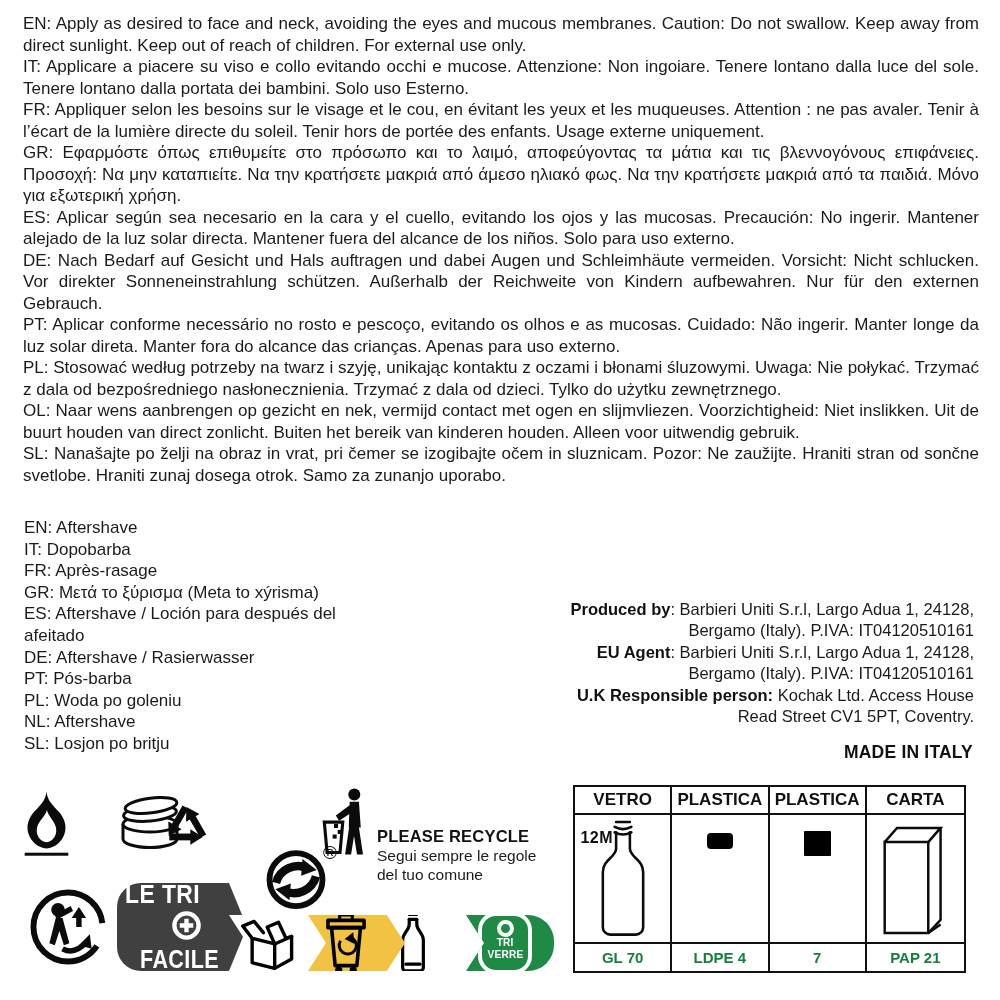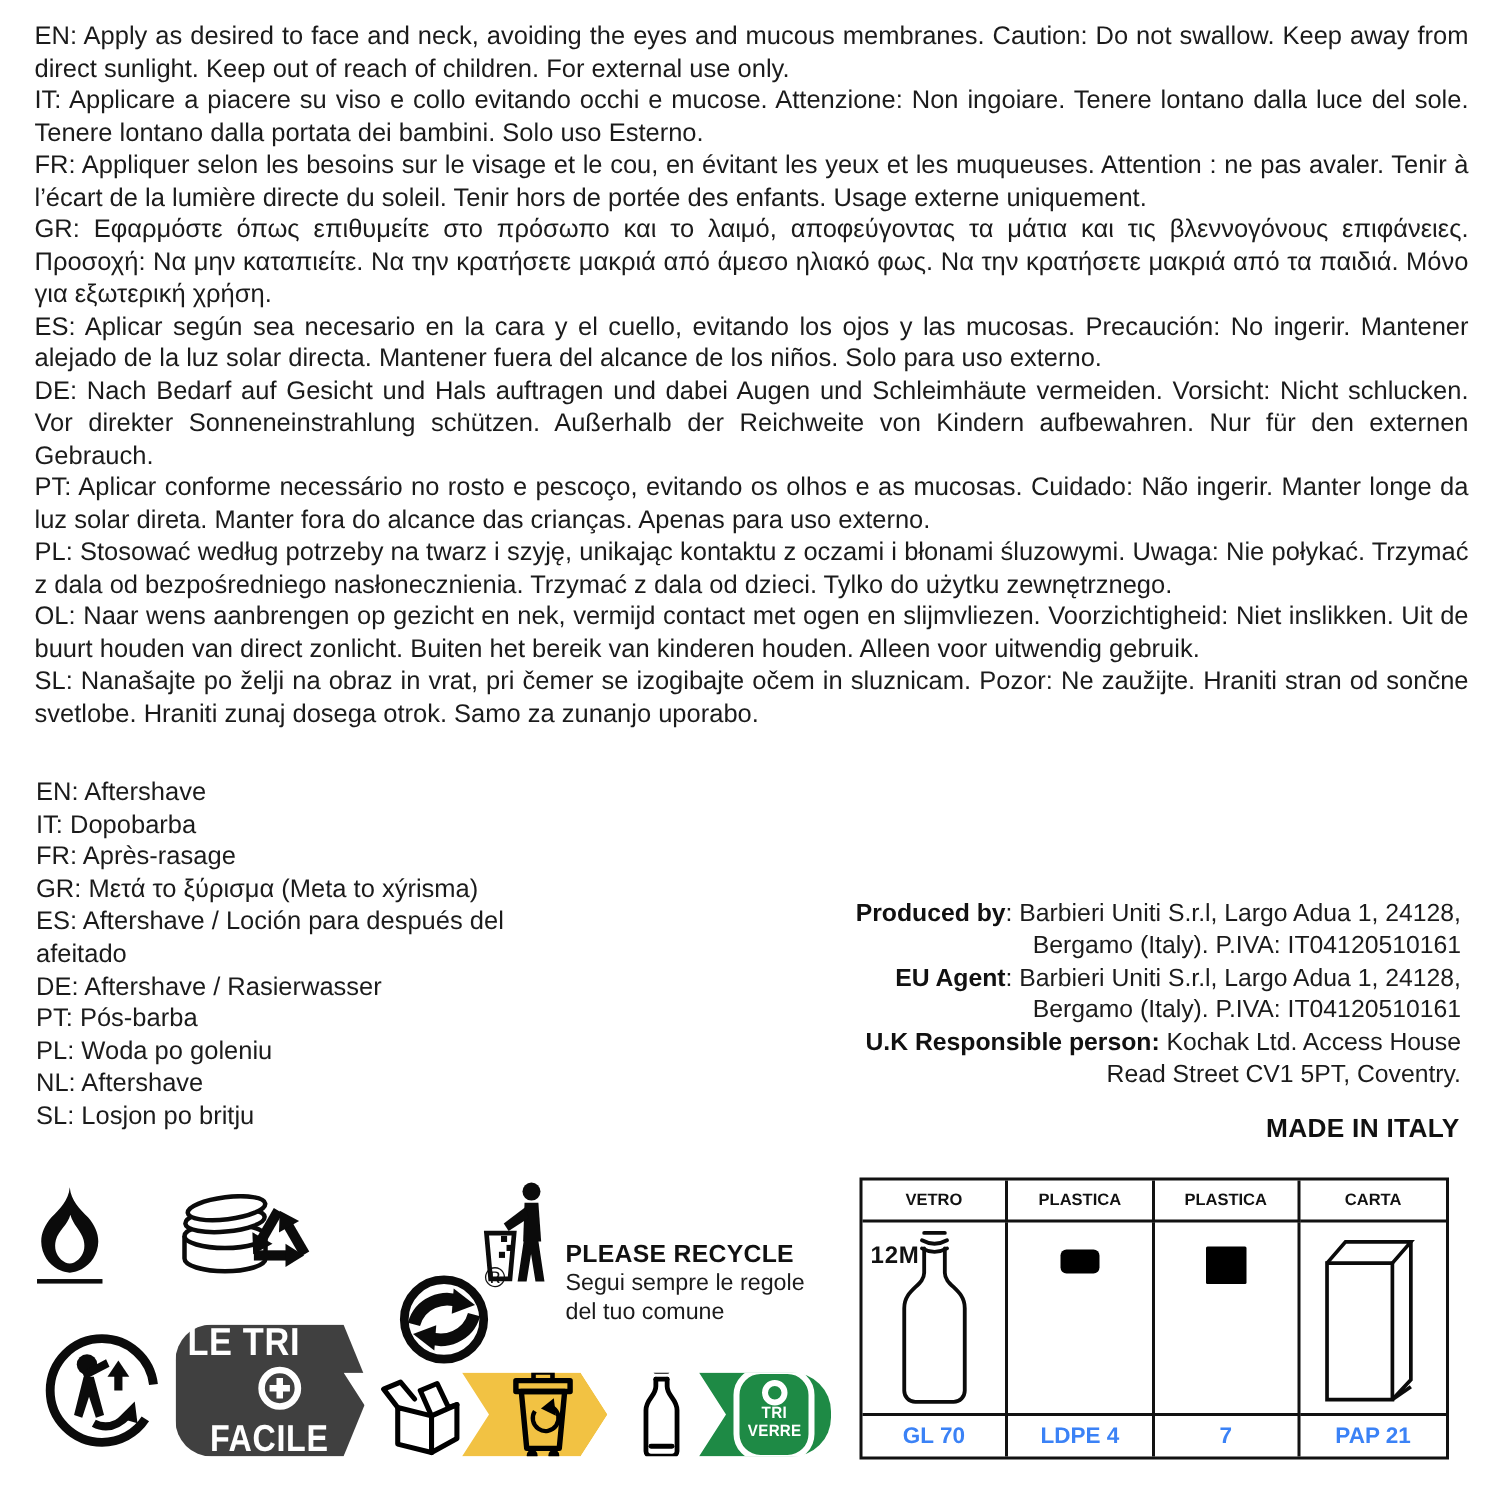--- a/index.html
+++ b/index.html
@@ -37,40 +37,40 @@
   .recycle-note .rl{font-size:15.5px;}
 
   
   .materials-table{position:absolute;left:573px;top:785px;width:393px;height:188px;
                    border:2.4px solid #111;display:grid;
                    grid-template-columns:repeat(4,1fr);
                    grid-template-rows:28px 1fr 29px;box-sizing:border-box;}
   .mt-cell{border-right:2px solid #111;display:flex;align-items:center;
            justify-content:center;box-sizing:border-box;}
   .mt-cell.last{border-right:none;}
-  .mt-head{border-bottom:2px solid #111;font-weight:700;font-size:11px;color:#111;}
-  .mt-code{border-top:2px solid #111;font-weight:700;font-size:15px;color:#3b82f6;}
+  .mt-head{border-bottom:2px solid #111;font-weight:700;font-size:17px;color:#111;}
+  .mt-code{border-top:2px solid #111;font-weight:700;font-size:15px;color:#15803d;}
   .mt-icon{align-items:flex-start;padding-top:4px;}
   .cap-shape{width:26px;height:16px;background:#000;border-radius:4px;margin-top:14px;}
   .square-shape{width:27px;height:25px;background:#000;border-radius:1px;margin-top:12px;}
 
   
   .sorting-strip{position:absolute;left:28px;top:883px;height:88px;display:flex;align-items:stretch;}
   .triman{align-self:center;margin-right:9px;}
   .letri{width:130px;background:#404040;color:#fff;border-radius:24px 0 0 24px;
          clip-path:polygon(0 0,calc(100% - 18px) 0,100% 50%,calc(100% - 18px) 100%,0 100%);
          display:flex;flex-direction:column;justify-content:center;
          padding-left:8px;box-sizing:border-box;}
   .letri .lt1{font-size:26px;font-weight:700;transform:scaleX(.88);
               transform-origin:left center;line-height:28px;letter-spacing:.5px;}
   .letri .lt2{display:flex;align-items:center;gap:4px;margin-top:2px;flex-direction:column;}
   .letri .lt2 .word{font-size:25px;font-weight:700;transform:scaleX(.86);
                     transform-origin:left center;display:inline-block;letter-spacing:.5px;}
   .seg{clip-path:polygon(0 0,calc(100% - 18px) 0,100% 50%,calc(100% - 18px) 100%,0 100%,18px 50%);
-       margin-left:-18px;display:flex;align-items:center;justify-content:center;
+       margin-left:-18px;display:flex;align-items:center;
        box-sizing:border-box;margin-top:32px;}
   .seg-white{background:#fff;width:97px;}
   .seg-yellow{background:#F2C243;width:97px;}
   .seg-green{background:#1E8A45;width:88px;border-radius:0 26px 26px 0;
              clip-path:polygon(0 0,100% 0,100% 100%,0 100%,18px 50%);}
   .seg .icon-shift{margin-left:10px;}
 
   
   .triverre{position:relative;width:54px;height:62px;border:4px solid #fff;
             border-radius:18px;display:flex;flex-direction:column;align-items:center;

